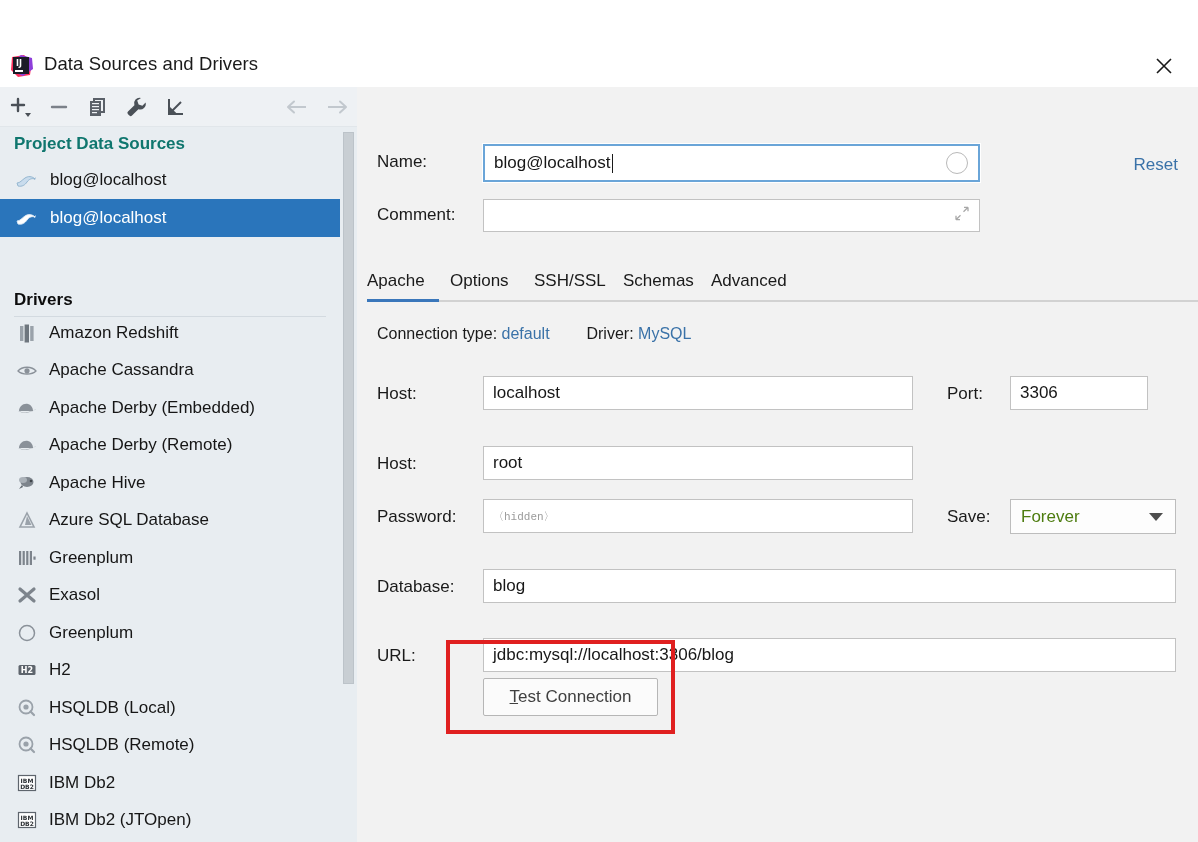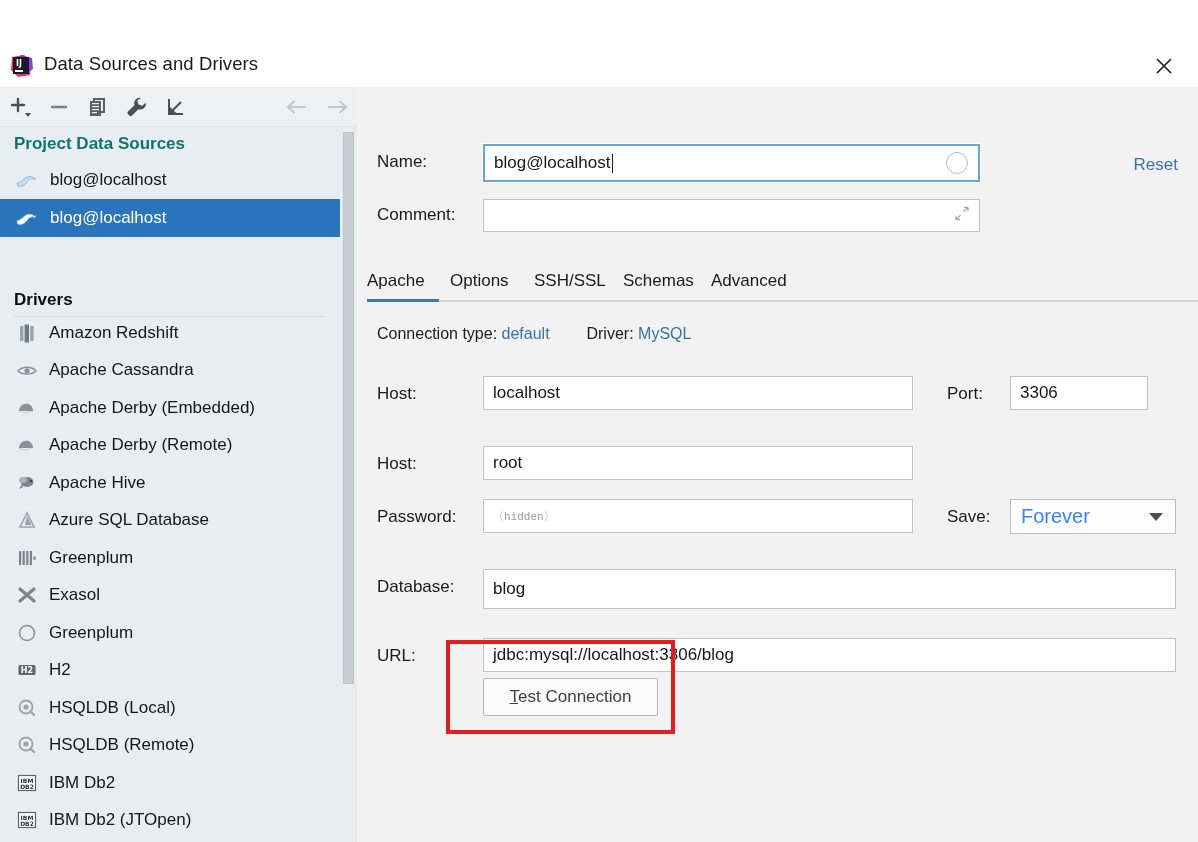--- a/index.html
+++ b/index.html
@@ -212,21 +212,21 @@
   }
   .meta-row .link { color: #3a72a8; cursor: pointer; }
   .meta-gap { display: inline-block; width: 28px; }
 
   .combo {
     position: absolute;
     background: #fdfdfd;
     border: 1px solid #bdbdbd;
     display: flex; align-items: center;
     padding-left: 10px;
-    font-size: 20px; color: #3b82f6;
+    font-size: 17px; color: #4d7c0f;
     cursor: default;
   }
   .combo .arrow {
     position: absolute; right: 12px; top: 50%;
     transform: translateY(-50%);
     width: 0; height: 0;
     border-left: 7px solid transparent;
     border-right: 7px solid transparent;
     border-top: 8px solid #4d4d4d;
   }
@@ -587,21 +587,21 @@
     <div class="txt-field" style="left:126px; top:412px; width:430px; height:34px;">
       <span class="ph">〈hidden〉</span>
     </div>
     <div class="form-label" style="left:590px; top:420px;">Save:</div>
     <div class="combo" style="left:653px; top:412px; width:166px; height:35px;">
       <span>Forever</span>
       <span class="arrow"></span>
     </div>
 
     <div class="form-label" style="left:20px; top:490px;">Database:</div>
-    <div class="txt-field" style="left:126px; top:482px; width:693px; height:40px;">
+    <div class="txt-field" style="left:126px; top:482px; width:693px; height:34px;">
       <span>blog</span>
     </div>
 
     <div class="form-label" style="left:20px; top:559px;">URL:</div>
     <div class="txt-field" style="left:126px; top:551px; width:693px; height:34px;">
       <span>jdbc:mysql://localhost:3306/blog</span>
     </div>
 
     <div class="hint-text" style="left:126px; top:594px;">Overrides settings above</div>
 

